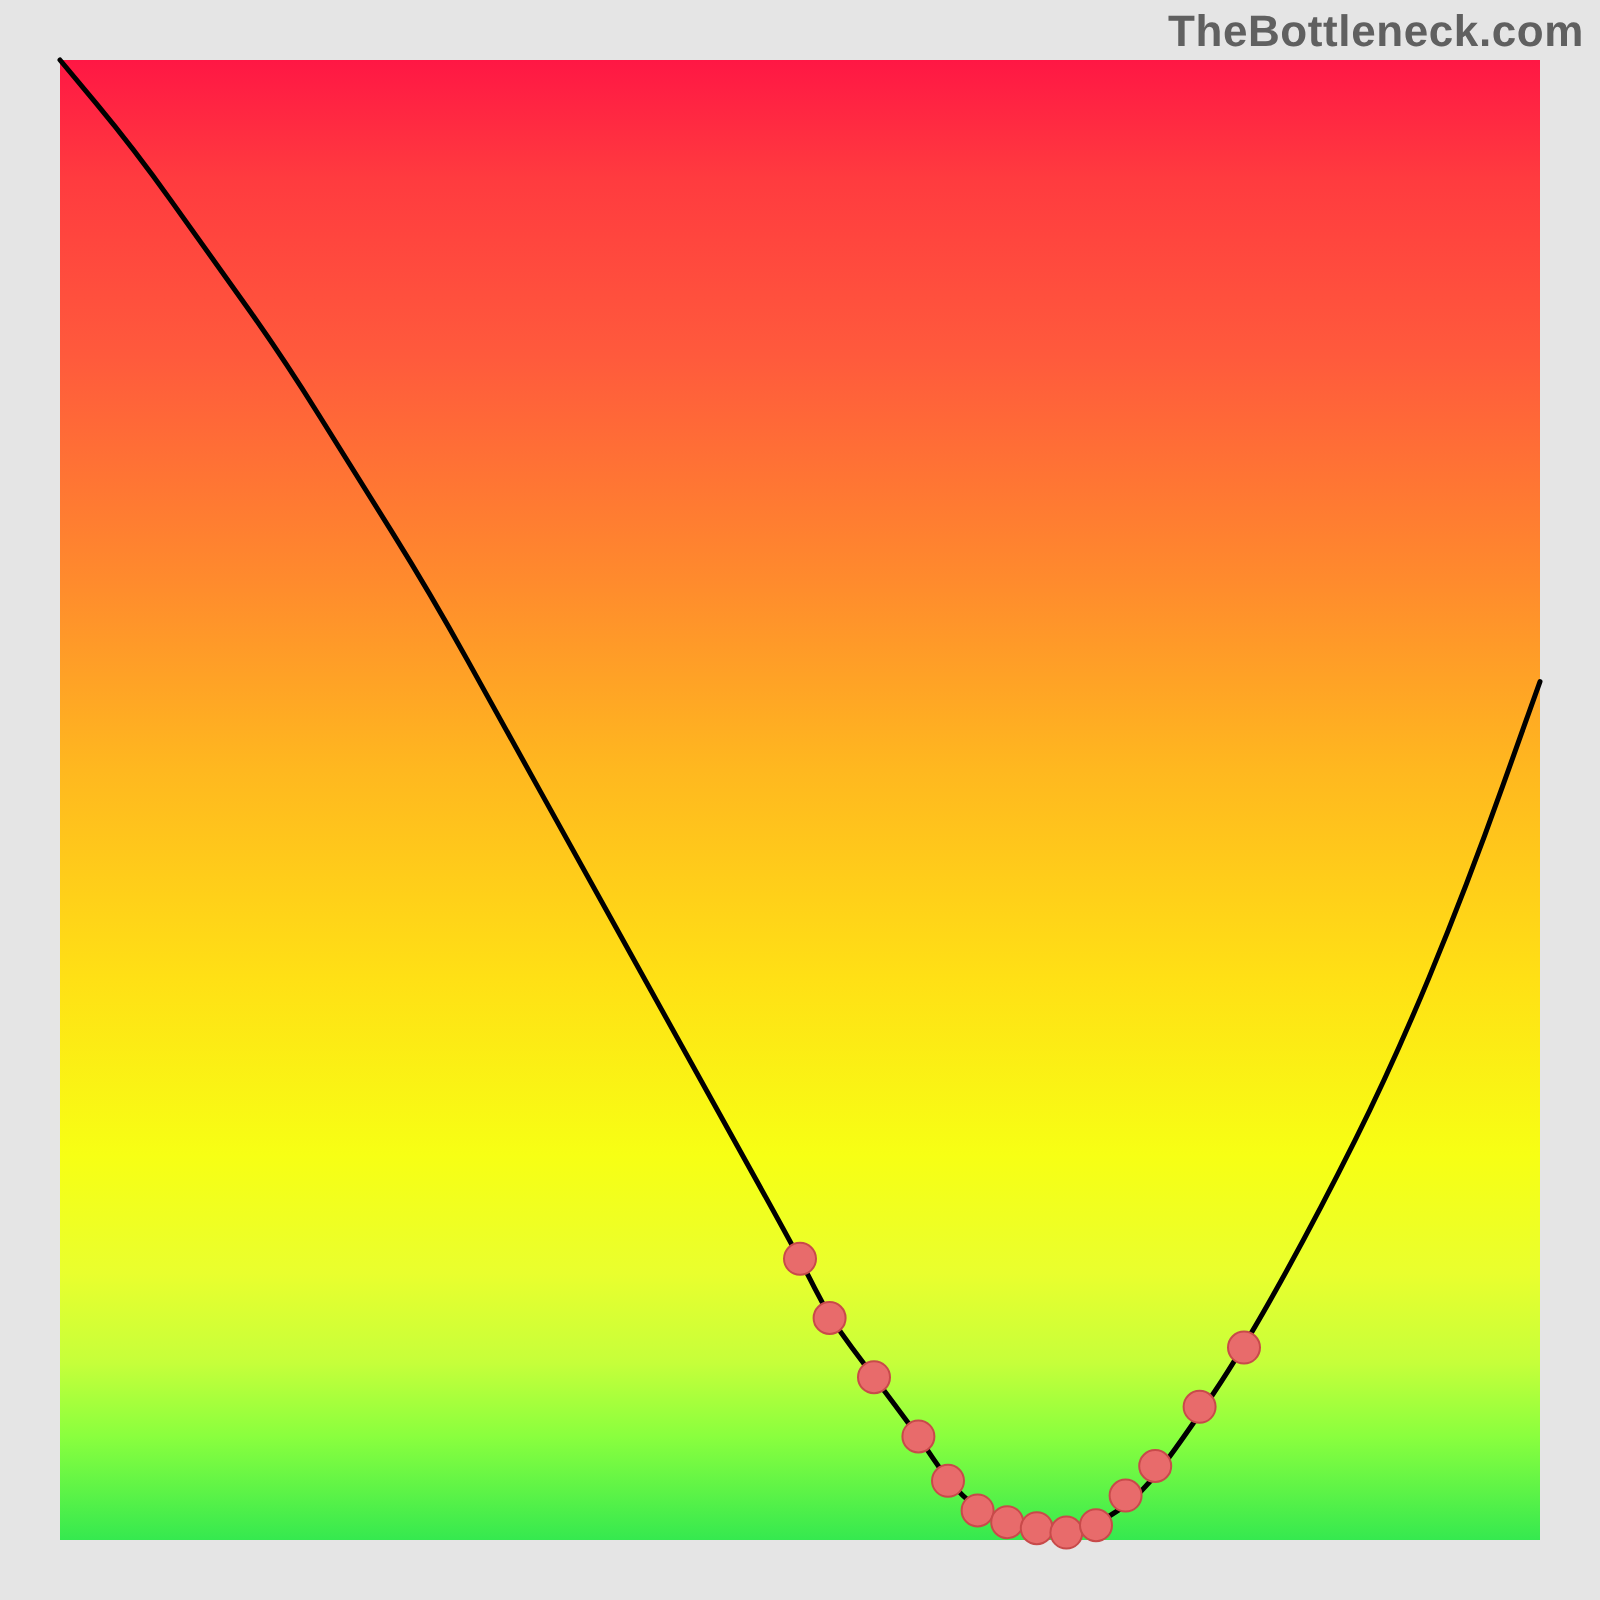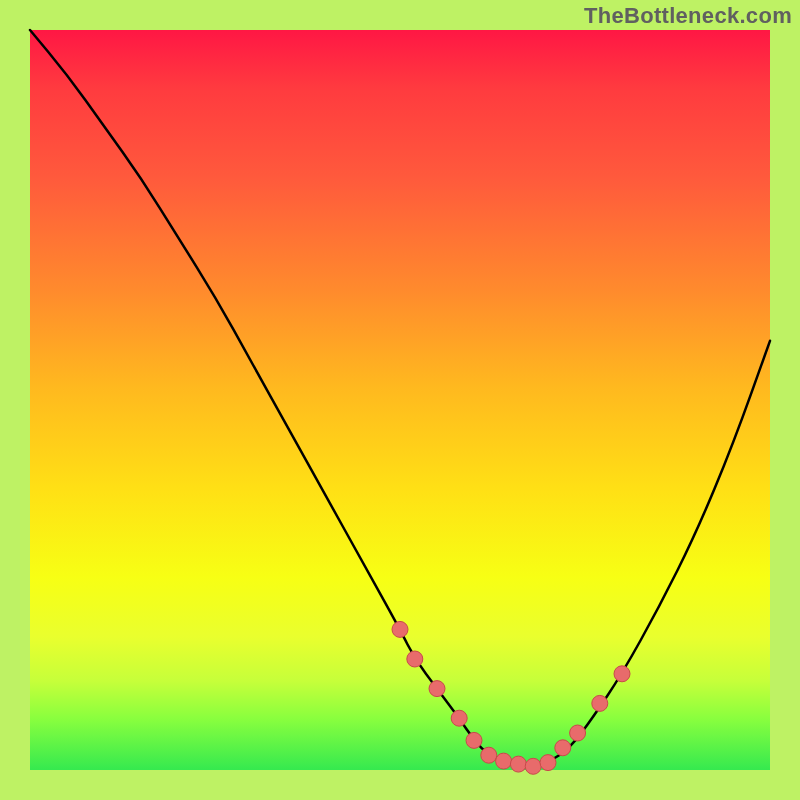--- a/index.html
+++ b/index.html
@@ -8,21 +8,21 @@
     width: 800px;
     height: 800px;
     background: #000;
     overflow: hidden;
     font-family: Arial, Helvetica, sans-serif;
   }
   .frame {
     position: relative;
     width: 800px;
     height: 800px;
-    background: #bef264;
+    background: #e5e5e5;
   }
   .watermark {
     position: absolute;
     top: 3px;
     right: 8px;
     color: #606060;
     font-size: 22px;
     font-weight: 600;
     letter-spacing: 0.3px;
   }

